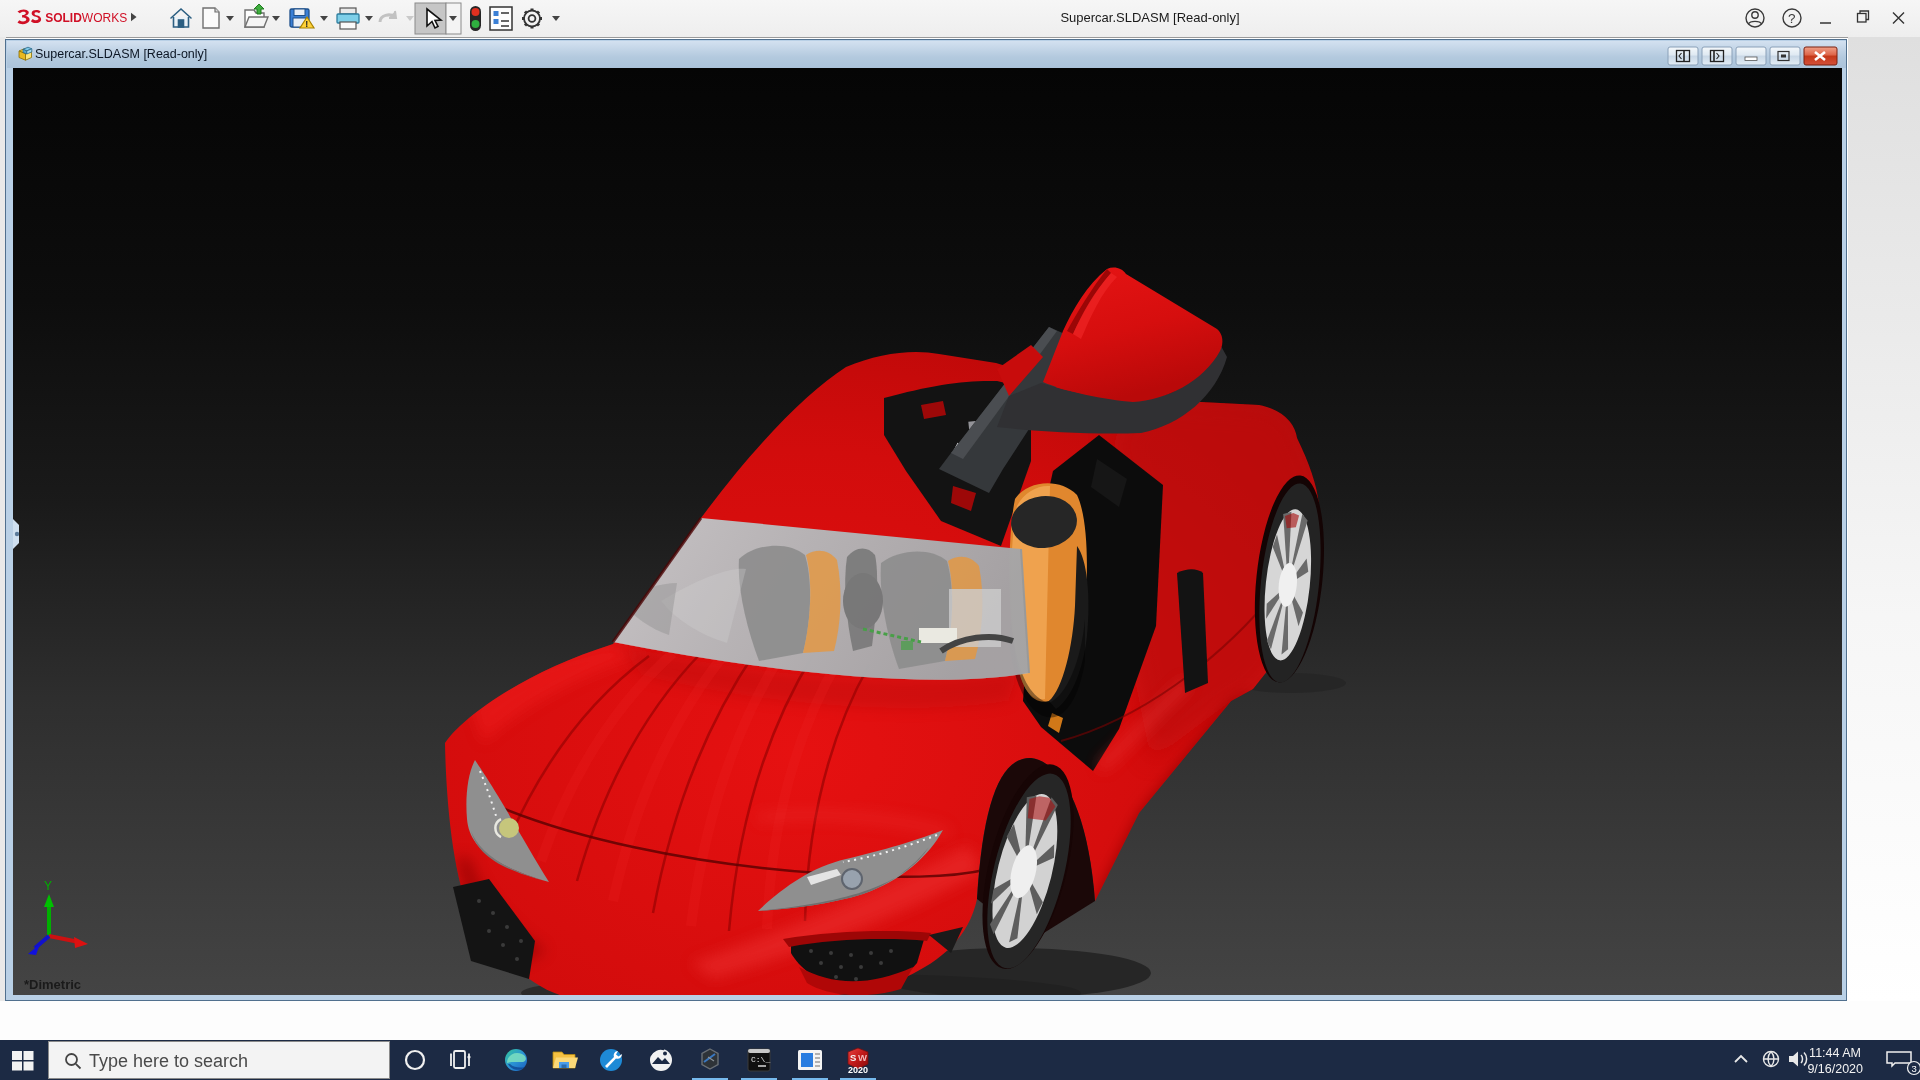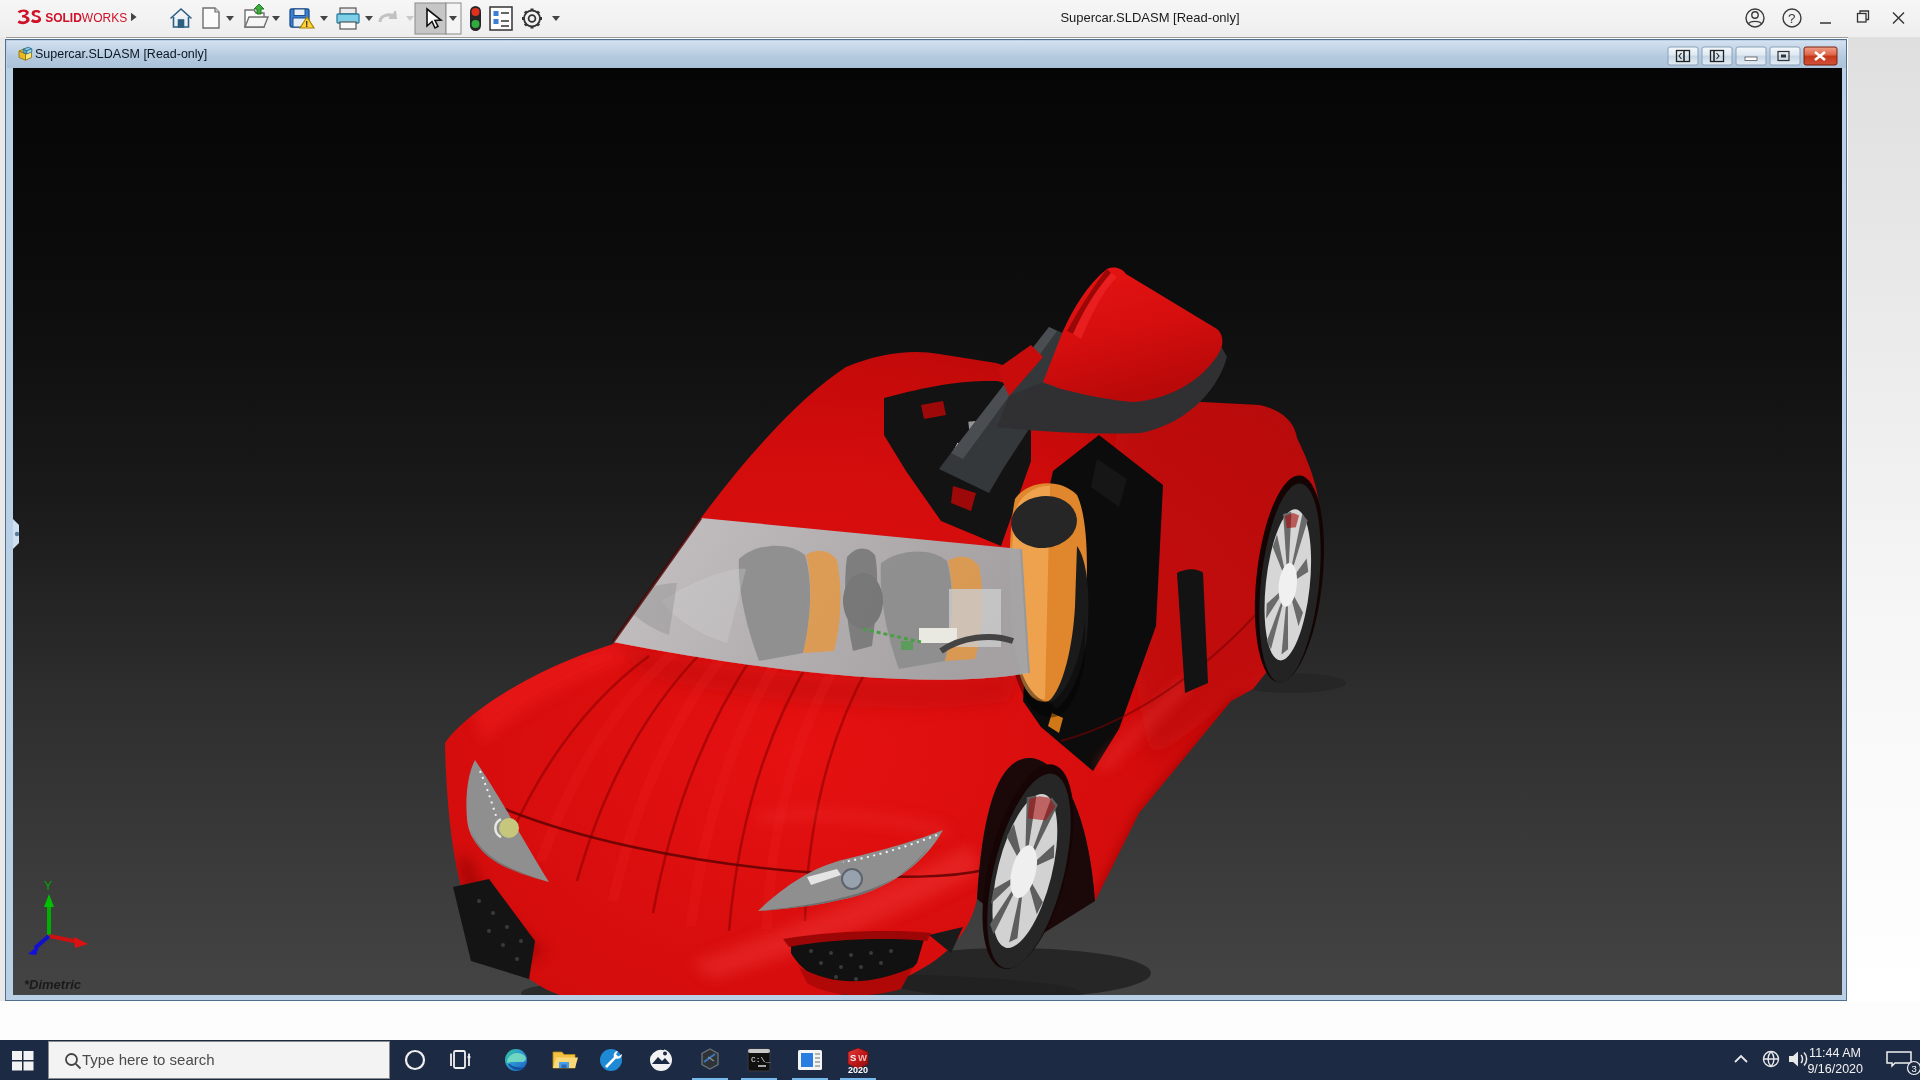--- a/index.html
+++ b/index.html
@@ -16,28 +16,28 @@
   #bgright{position:absolute;left:1848px;top:37px;width:72px;height:964px;
     background:linear-gradient(#dfdfdf,#f6f6f6 60%,#ffffff);}
   
   #child{position:absolute;left:5px;top:39px;width:1842px;height:962px;
     background:#b9d0e6;border:1px solid #51708e;box-sizing:border-box;}
   #ctitle{position:absolute;left:1px;top:1px;width:1839px;height:27px;
     background:linear-gradient(#d3e1f0,#b3c9de 60%,#abc3da);}
   #ctitletext{position:absolute;left:29px;top:7px;font-size:12.5px;color:#0c1624;}
   #viewport{position:absolute;left:7px;top:28px;width:1829px;height:927px;
     background:linear-gradient(#050505,#0d0d0d 25%,#1a1a1a 47%,#2e2e2e 68%,#3c3c3c 88%,#444444 100%);}
-  #dimetric{position:absolute;left:11px;top:909px;font-size:13px;font-weight:bold;color:#1a1a1a;font-style:italic;}
+  #dimetric{position:absolute;left:11px;top:909px;font-size:13px;font-weight:bold;color:#1a1a1a;}
   
   #status{position:absolute;left:0;top:1001px;width:1920px;height:39px;background:#fdfdfd;}
   
   #taskbar{position:absolute;left:0;top:1040px;width:1920px;height:40px;background:#1c2a44;}
   #searchbox{position:absolute;left:48px;top:1041px;width:342px;height:38px;
     background:#f3f3f3;border:1px solid #8a8a8a;box-sizing:border-box;}
-  #searchtext{position:absolute;left:33px;top:9px;font-size:15px;color:#4a4a4a;}
+  #searchtext{position:absolute;left:40px;top:9px;font-size:18px;color:#4a4a4a;}
 </style>
 </head>
 <body>
 
 <div id="topbar"></div>
 <svg id="swlogo" class="abs" style="left:8px;top:5px" width="150" height="26" viewBox="0 0 150 26">
   <g fill="#d01026">
     <path d="M4,7 C8,4 14,4 16,7 C17,9 15,11 12,12 C15,12 18,14 17,17 C15,21 8,22 4,19 L6,16.5 C9,18.5 13,18 13.5,16 C14,14 11,13.5 9,13.5 L9,11 C11,11 13.5,10 13,8.5 C12.5,6.5 8,7 6.5,9 Z"></path>
     <path d="M29,7 C26,4.5 20.5,5 19.5,8 C18.8,10.5 21,12 24,12.8 C26,13.4 27,14 26.7,15.3 C26.3,17 22.5,17 20.5,15.2 L18.5,17.5 C21.5,20.5 27.8,20 29.3,17 C30.5,14.3 28.6,12.3 25.5,11.4 C23.4,10.8 22.2,10.3 22.5,9.1 C22.9,7.5 26,7.6 27.4,9 Z"></path>
   </g>

